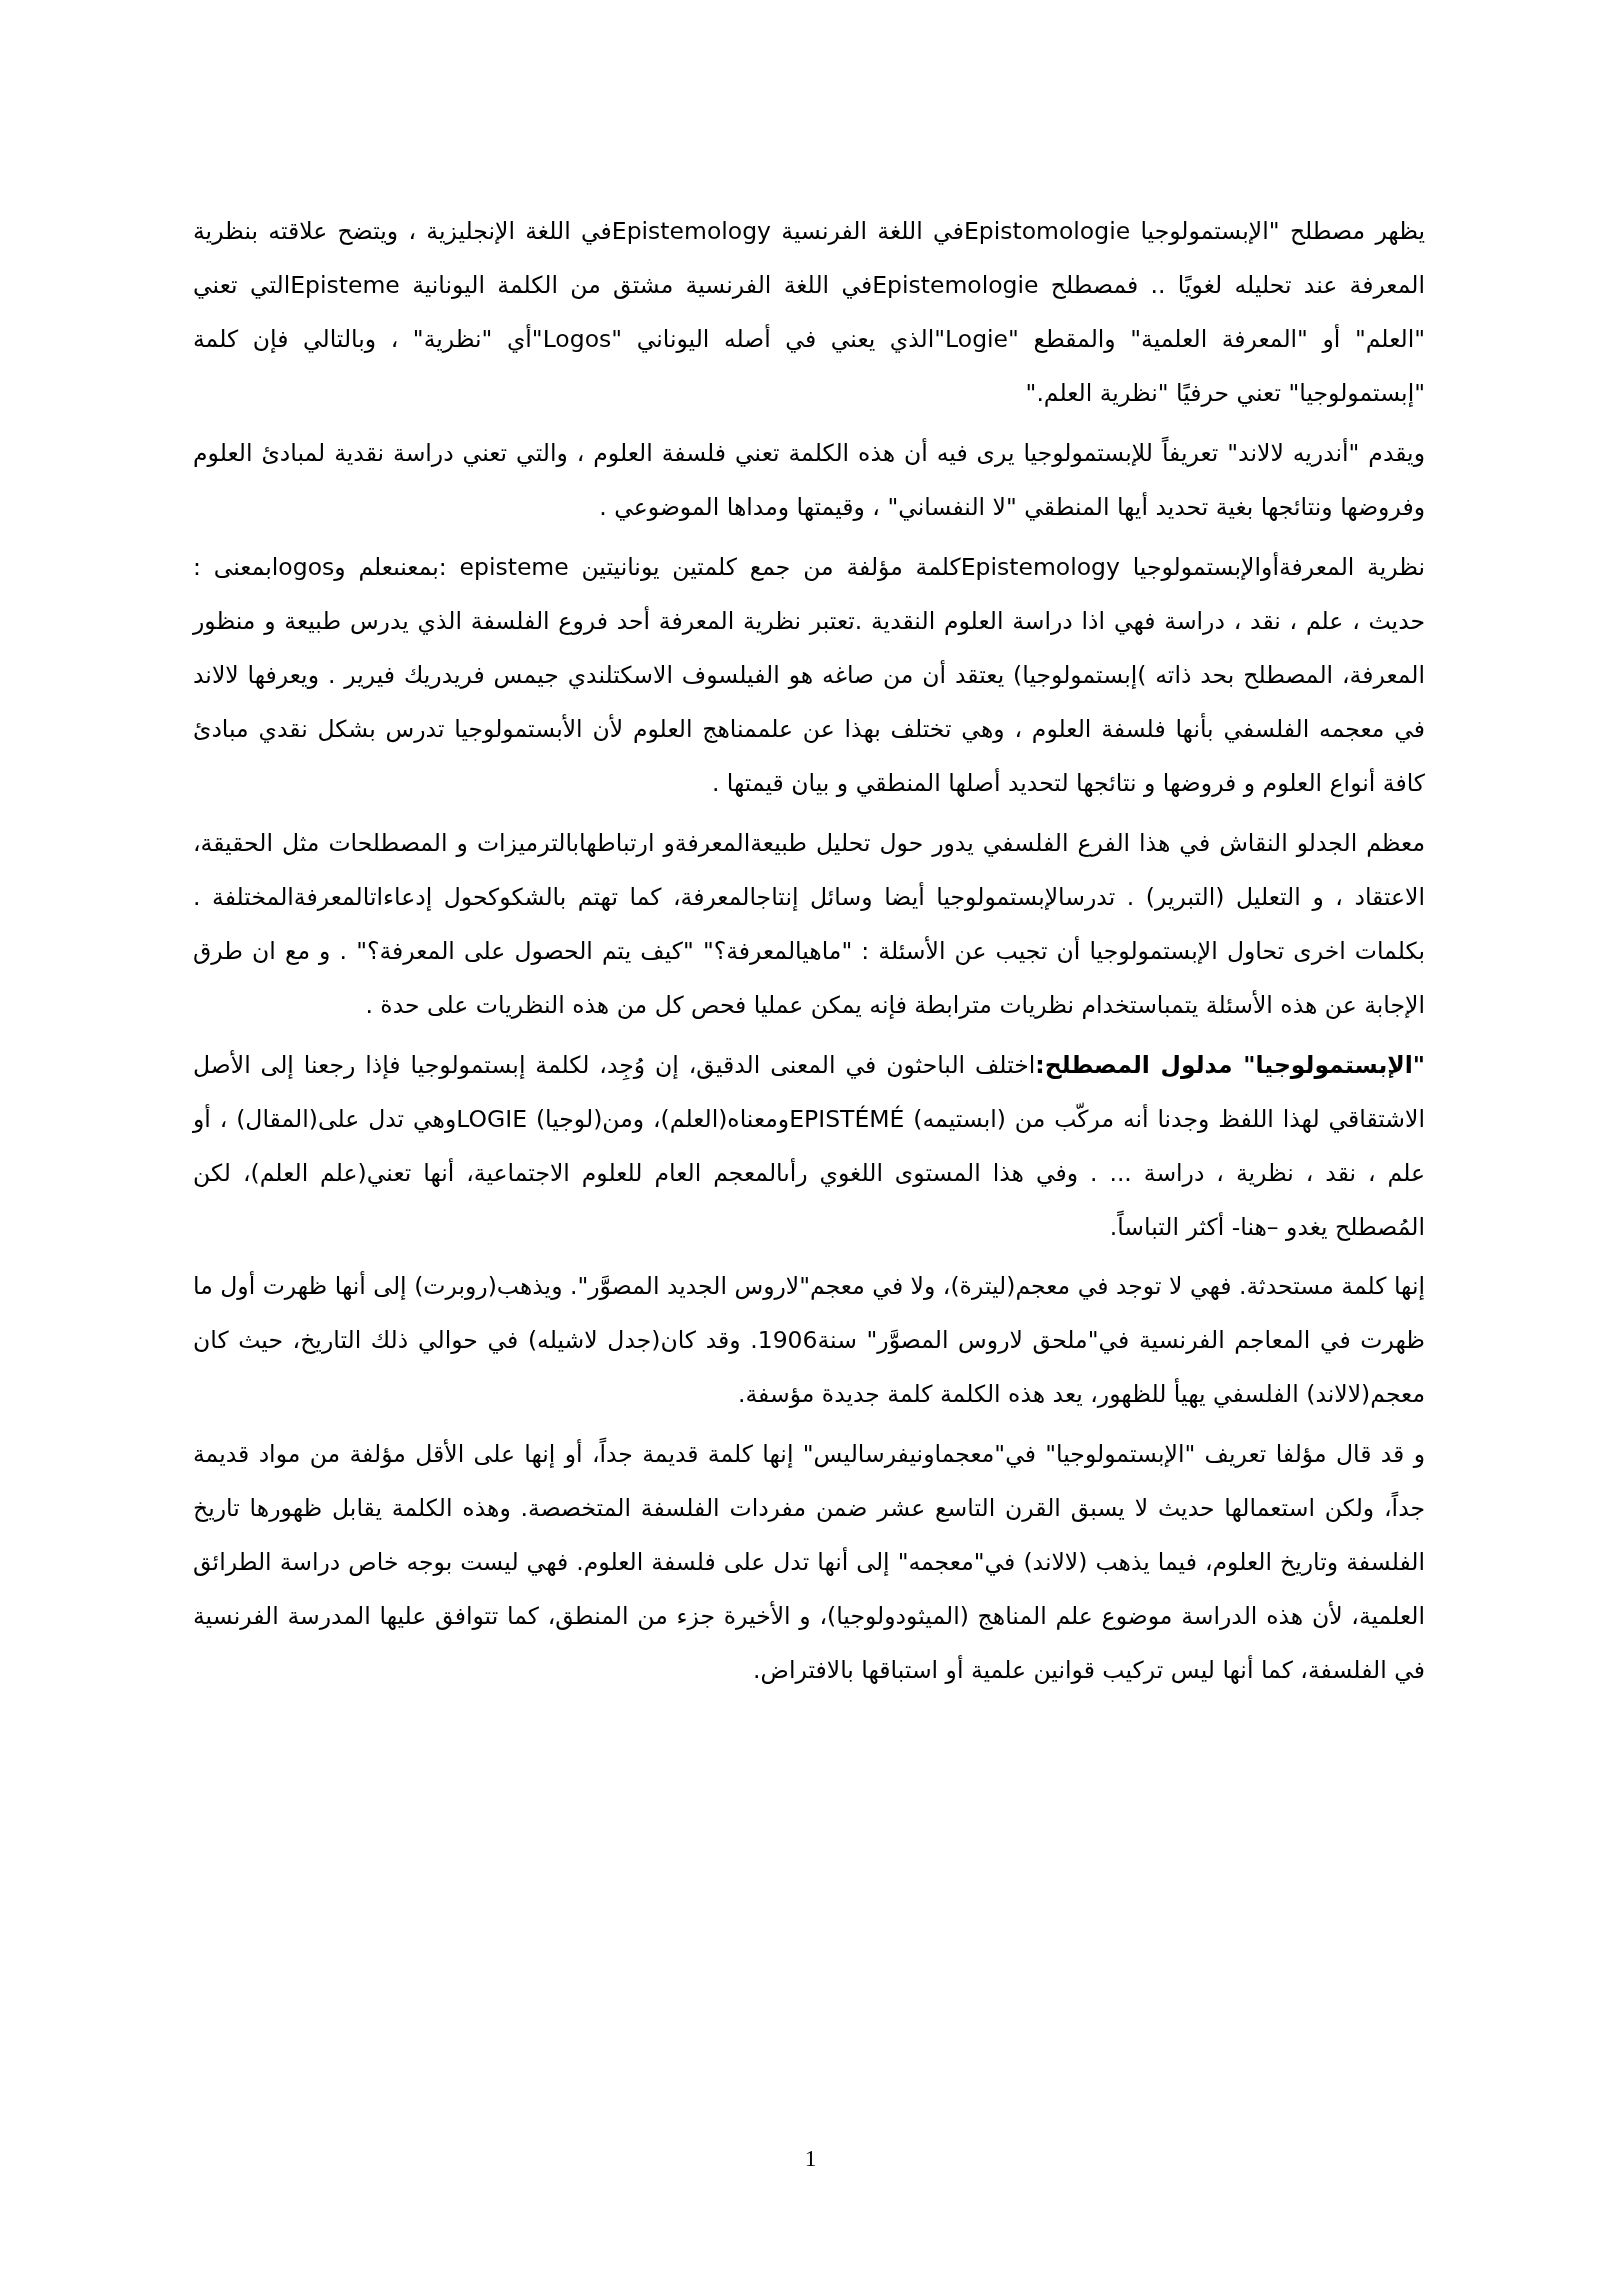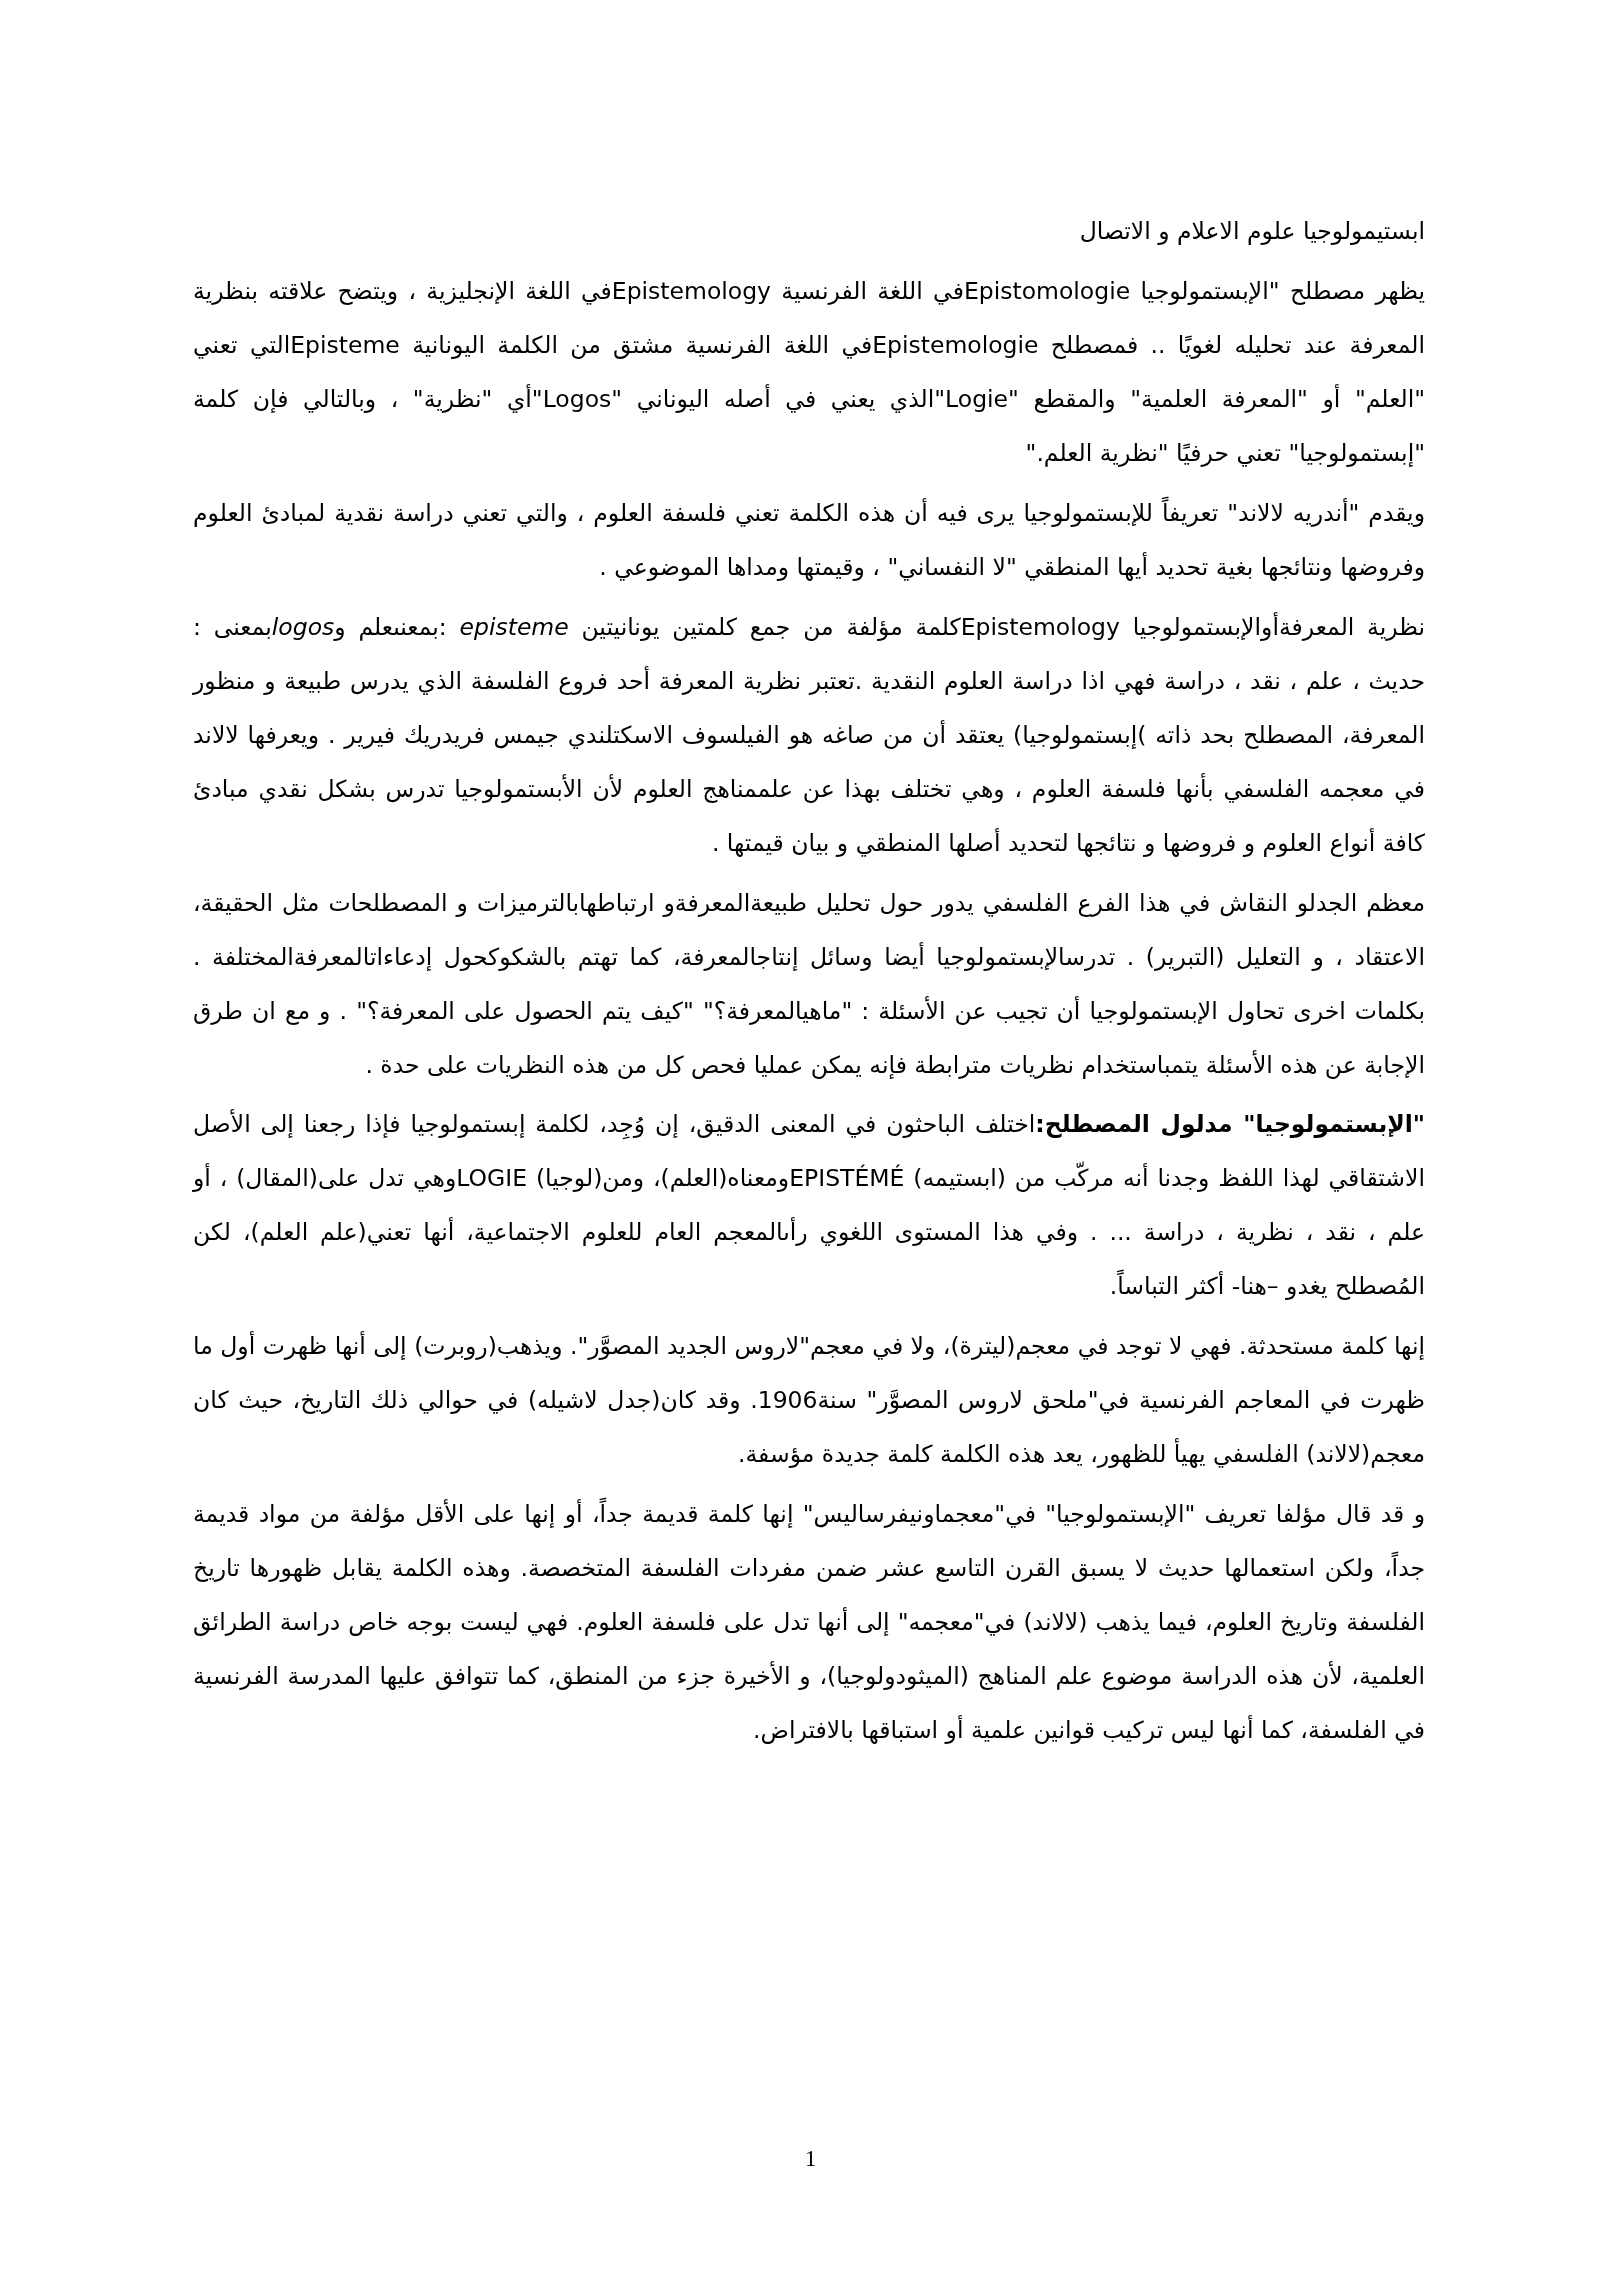--- a/index.html
+++ b/index.html
@@ -33,37 +33,35 @@
     }
     .para {
       margin: 0 0 5.9px 0;
       text-align: justify;
       text-align-last: right;
     }
     .para .bold {
       font-weight: bold;
     }
     .para .latin-italic {
-      font-style: italic;
     }
     .page-number {
       position: absolute;
       left: 0;
       width: 1621px;
       top: 2145px;
       text-align: center;
       font-family: "Liberation Serif", serif;
       font-size: 23.5px;
     }
   </style>
 </head>
 <body>
 
 <div class="page">
-  <div class="title">ابستيمولوجيا علوم الاعلام و الاتصال</div>
 
   <p class="para">
     <span>يظهر مصطلح "الإبستمولوجيا Epistomologieفي اللغة الفرنسية Epistemologyفي اللغة الإنجليزية ، ويتضح علاقته بنظرية المعرفة عند تحليله لغويًا .. فمصطلح Epistemologieفي اللغة الفرنسية مشتق من الكلمة اليونانية Epistemeالتي تعني "العلم" أو "المعرفة العلمية" والمقطع "Logie"الذي يعني في أصله اليوناني "Logos"أي "نظرية" ، وبالتالي فإن كلمة "إبستمولوجيا" تعني حرفيًا "نظرية العلم."</span>
   </p>
 
   <p class="para">
     <span>ويقدم "أندريه لالاند" تعريفاً للإبستمولوجيا يرى فيه أن هذه الكلمة تعني فلسفة العلوم ، والتي تعني دراسة نقدية لمبادئ العلوم وفروضها ونتائجها بغية تحديد أيها المنطقي "لا النفساني" ، وقيمتها ومداها الموضوعي .</span>
   </p>
 
   <p class="para">

